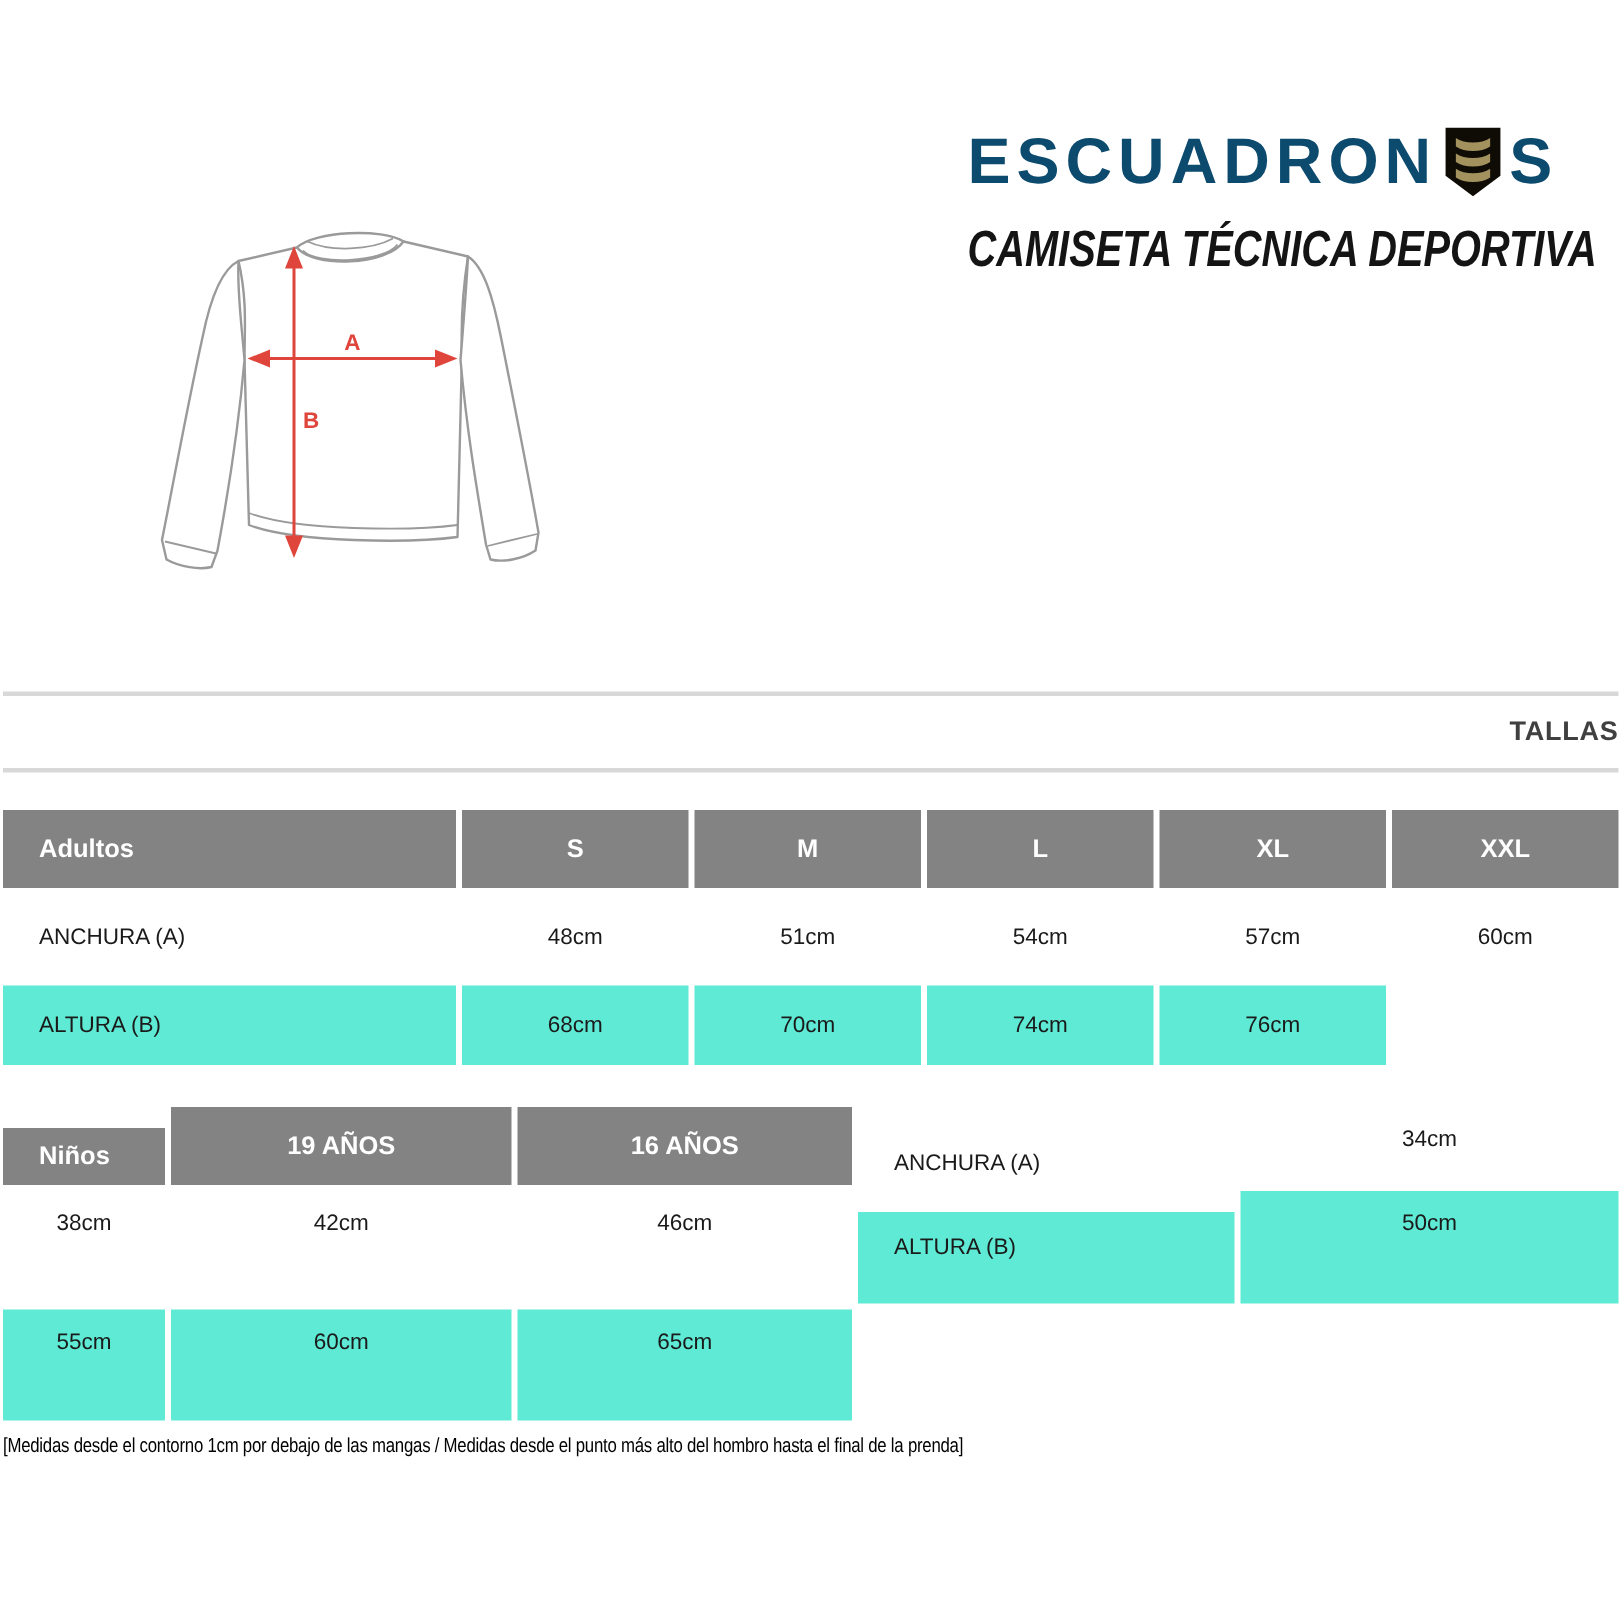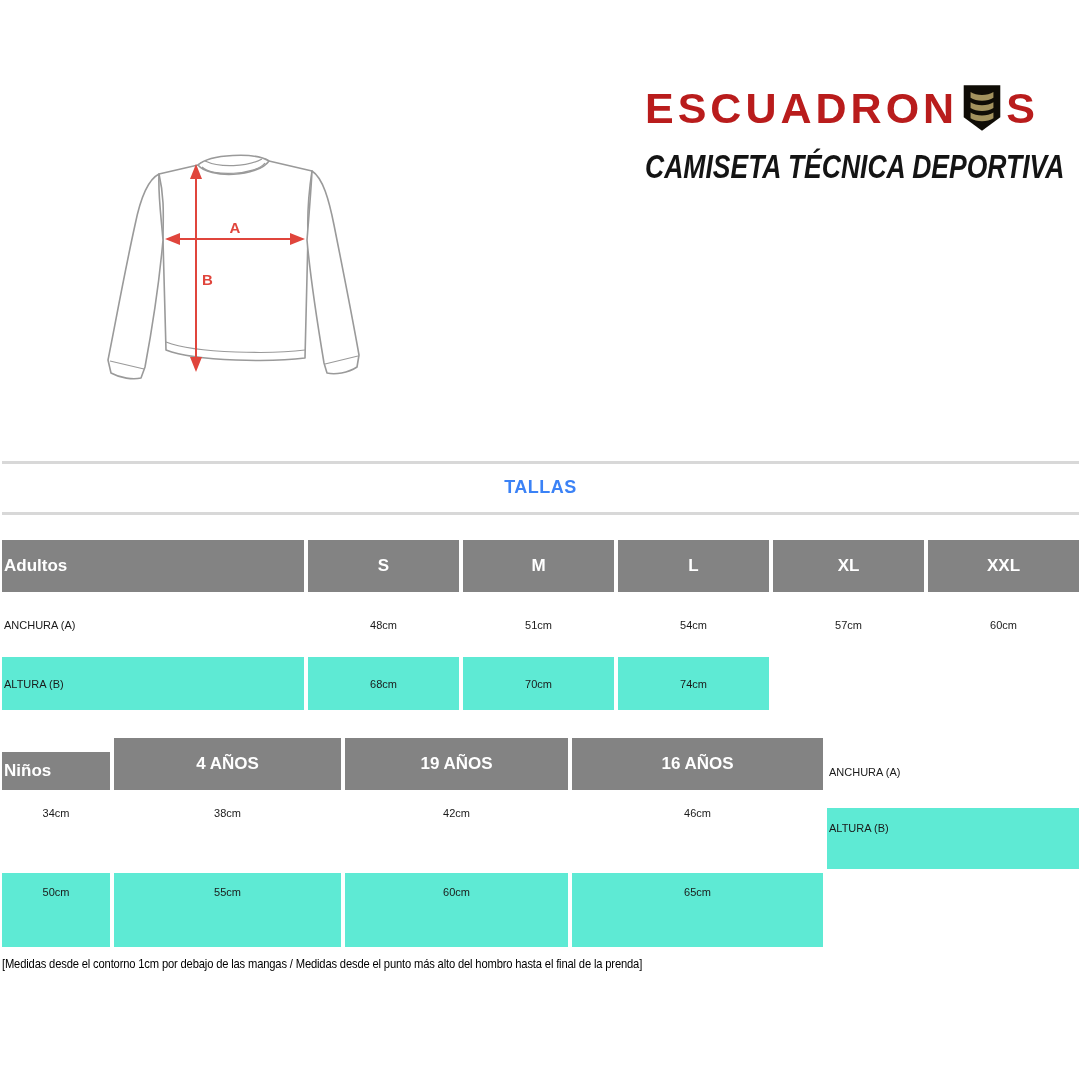--- a/index.html
+++ b/index.html
@@ -16,52 +16,52 @@
   
   .diagram { position: absolute; left: 95px; top: 138px; width: 290px; height: 262px; }
 
   .brand { position: absolute; left: 645px; top: 82px; width: 420px; }
   .logo-row {
     display: flex; align-items: center; gap: 3px;
     height: 52px;
   }
   .logo-text {
     font-size: 43px; font-weight: bold; letter-spacing: 4px;
-    color: #b91c1c;
+    color: #0c4a6e;
     transform: scaleX(1.0); transform-origin: left center;
     line-height: 1;
   }
   .logo-badge { width: 40px; height: 48px; margin: 0 1px; }
   .brand-subtitle {
     margin-top: 14px;
     font-size: 34px; font-weight: bold; font-style: italic;
     color: #141414; letter-spacing: 0px; white-space: nowrap;
     transform: scaleX(0.78); transform-origin: left center;
     line-height: 1.1;
   }
 
   
   .tallas-section { position: absolute; left: 2px; top: 461px; width: 1077px; }
   .hline { height: 3px; background: #d8d8d8; width: 100%; }
   .tallas-title {
-    text-align: center; font-size: 18px; font-weight: bold; color: #3b82f6;
+    text-align: right; font-size: 18px; font-weight: bold; color: #404040;
     padding: 13px 0 14px 0; letter-spacing: 0.5px;
   }
 
   
   .sizes-grid { position: absolute; left: 2px; width: 1077px; display: grid; column-gap: 4px; row-gap: 4px; }
 
   .adults { top: 540px; grid-template-columns: 302px repeat(5, 1fr); grid-template-rows: 52px 57px 53px; }
   .kids   { top: 738px; grid-template-columns: 108px 227px 223px 251px 252px; grid-template-rows: 52px 75px 74px; }
 
-  .cell { display: flex; align-items: center; justify-content: center; font-size: 11px; }
+  .cell { display: flex; align-items: center; justify-content: center; font-size: 15px; }
   .cell.head {
     background: #838383; color: #ffffff; font-weight: bold; font-size: 17px;
   }
-  .cell.label { justify-content: flex-start; padding-left: 2px; text-align: left; }
+  .cell.label { justify-content: flex-start; padding-left: 24px; text-align: left; }
   .cell.shade { background: #5eead4; }
   .kids .cell.body { align-items: flex-start; padding-top: 13px; }
   .kids .cell.label { line-height: 1.45; margin-top: 14px; }
 
   
   .footnote {
     position: absolute; left: 2px; top: 956px;
     font-size: 13.5px; color: #000; white-space: nowrap;
     transform: scaleX(0.83); transform-origin: left top;
     letter-spacing: -0.2px;
@@ -135,25 +135,25 @@
     <div class="cell">48cm</div>
     <div class="cell">51cm</div>
     <div class="cell">54cm</div>
     <div class="cell">57cm</div>
     <div class="cell">60cm</div>
 
     <div class="cell label shade">ALTURA (B)</div>
     <div class="cell shade">68cm</div>
     <div class="cell shade">70cm</div>
     <div class="cell shade">74cm</div>
+    <div class="cell shade">76cm</div>
   </div>
 
   <div class="sizes-grid kids">
     <div class="cell head label">Niños</div>
-    <div class="cell head">4 AÑOS</div>
     <div class="cell head">19 AÑOS</div>
     <div class="cell head">16 AÑOS</div>
 
     <div class="cell label body">ANCHURA (A)</div>
     <div class="cell body">34cm</div>
     <div class="cell body">38cm</div>
     <div class="cell body">42cm</div>
     <div class="cell body">46cm</div>
 
     <div class="cell label body shade">ALTURA (B)</div>

